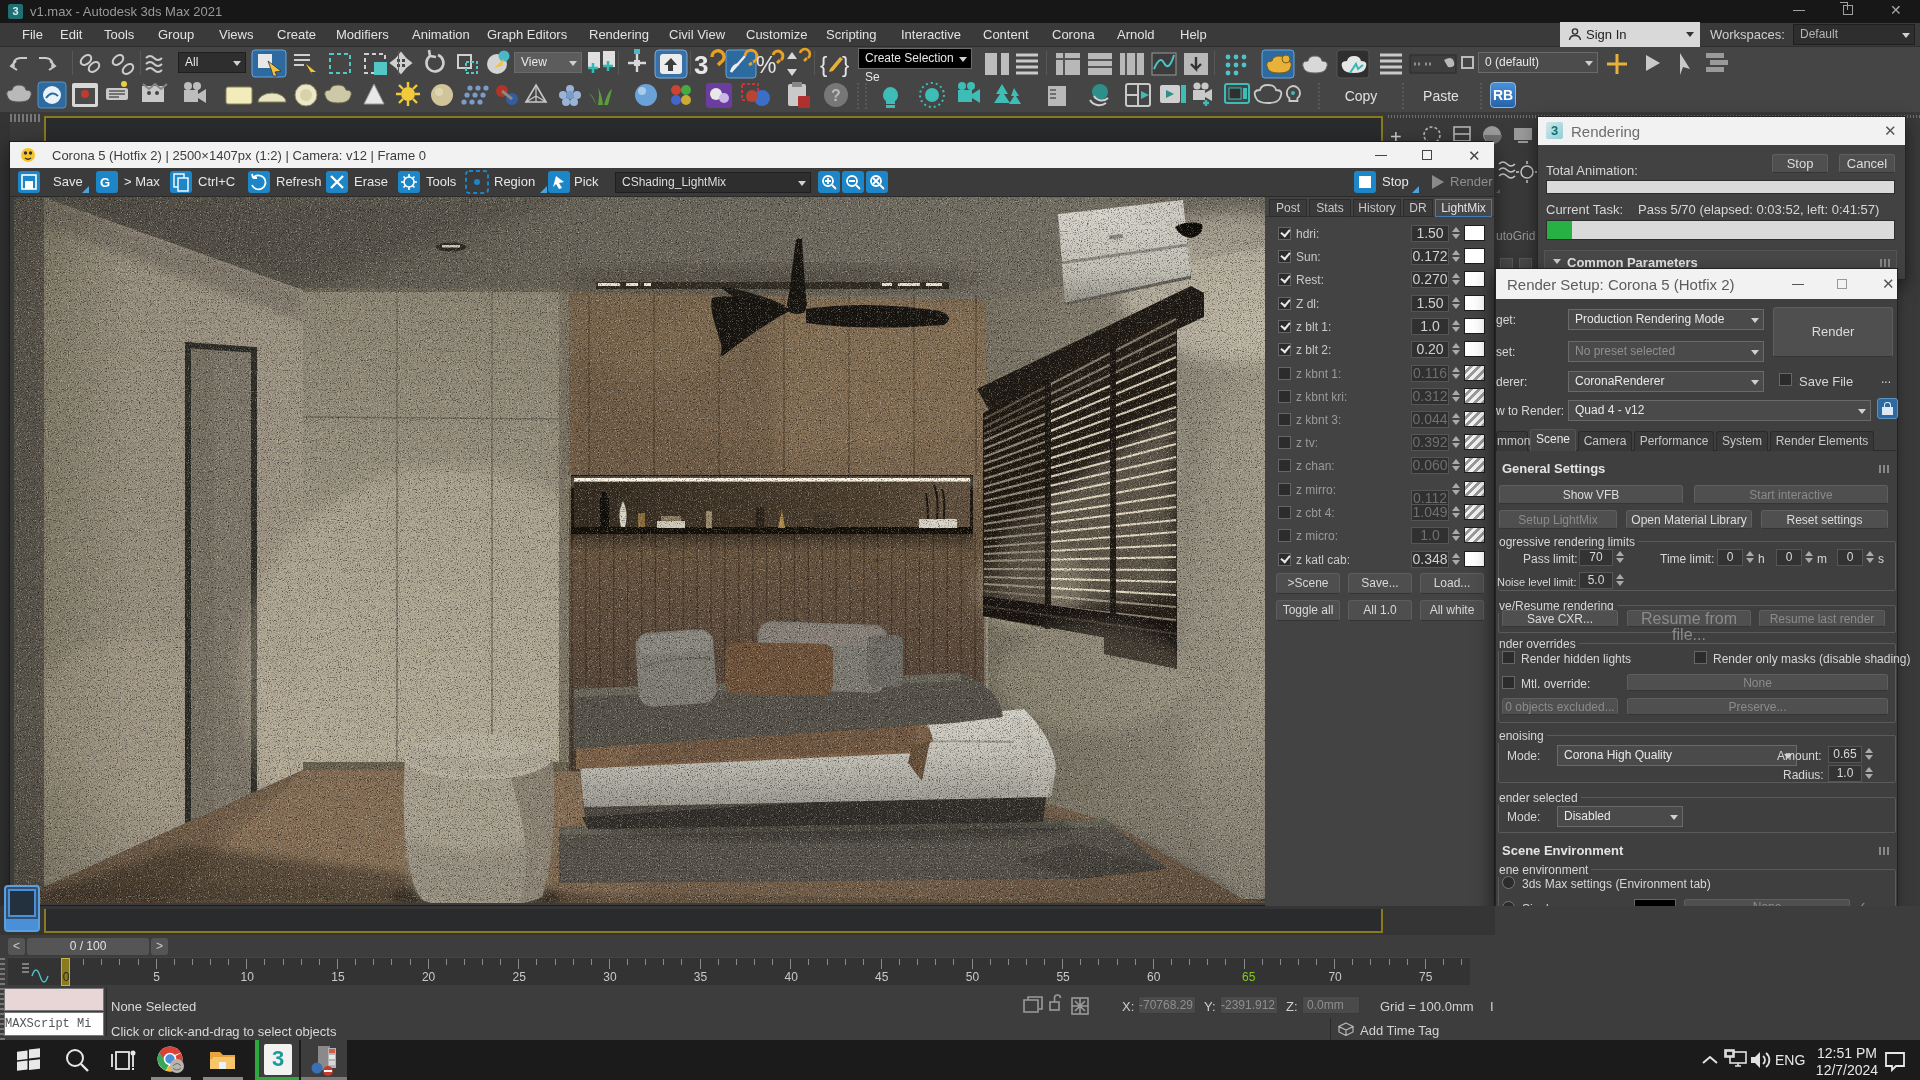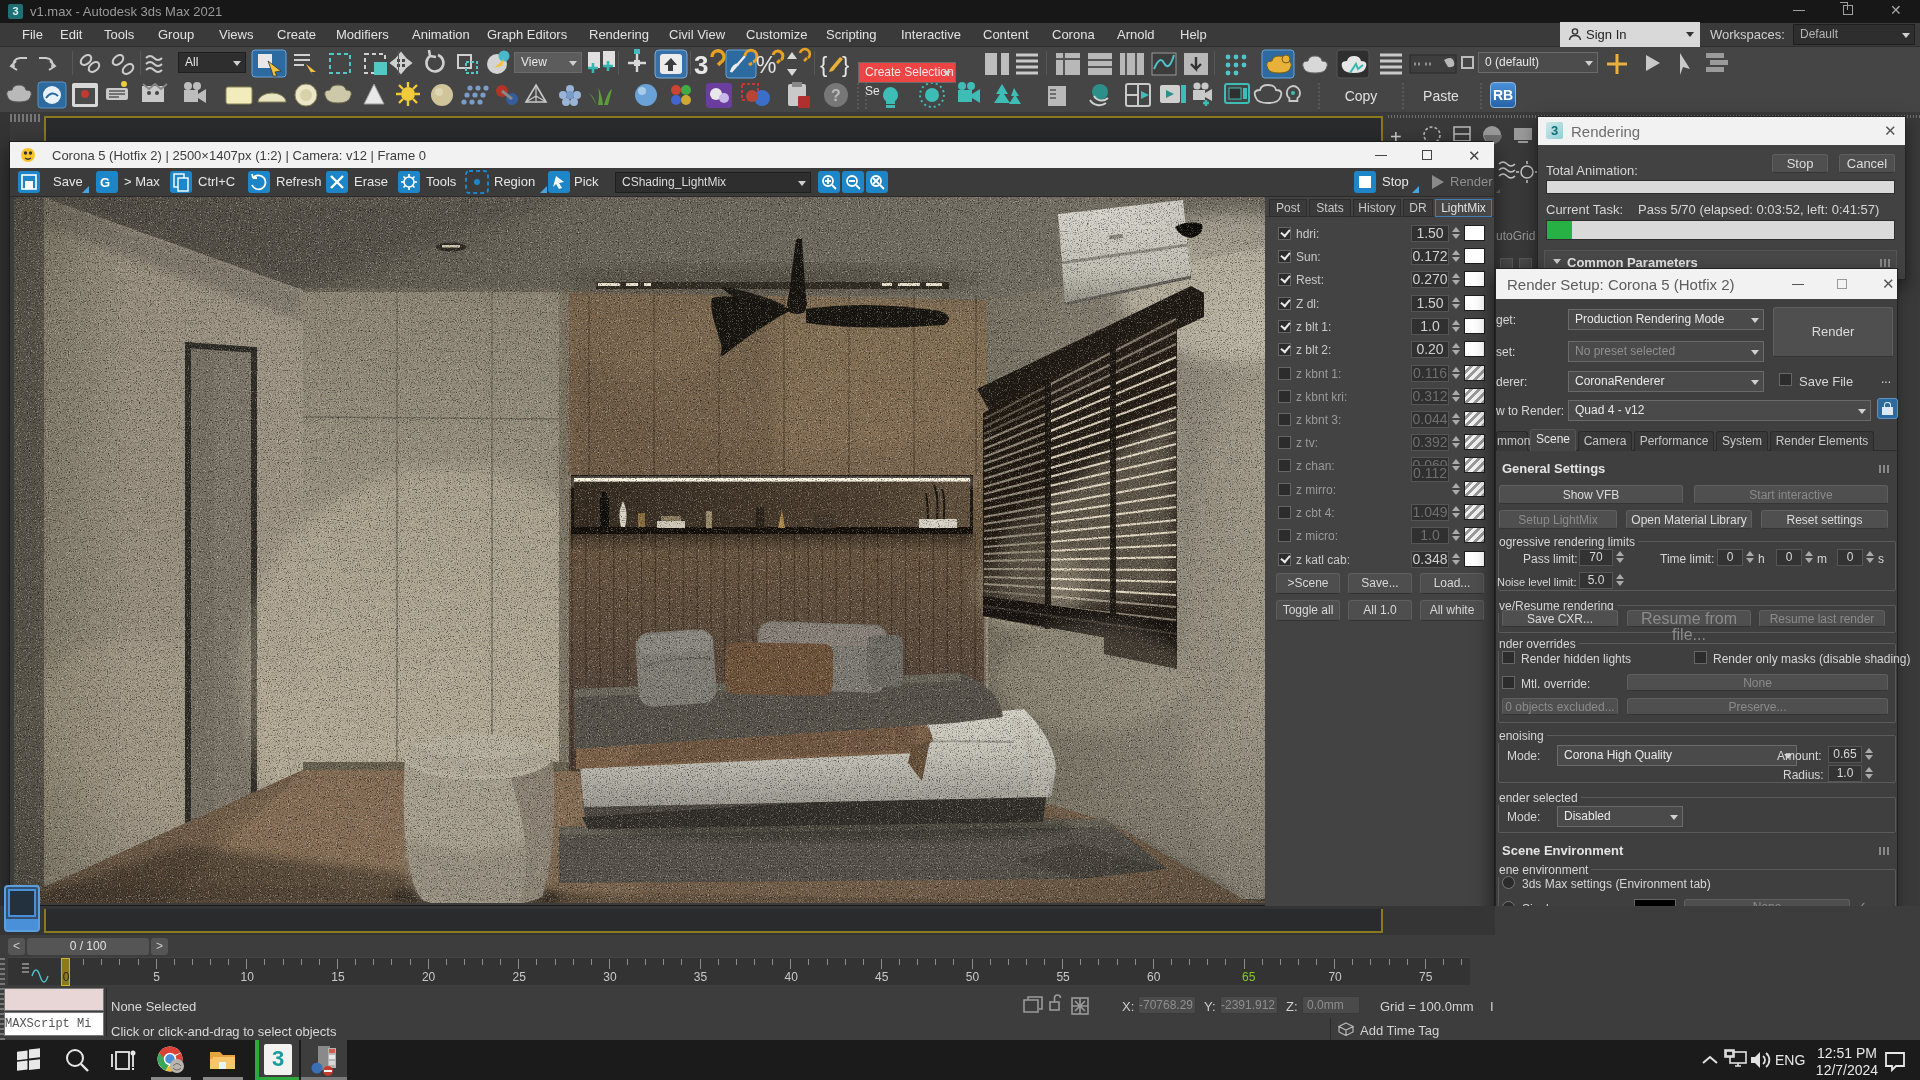--- a/index.html
+++ b/index.html
@@ -293,21 +293,21 @@
   <div class="sep" style="left:72px;top:4px"></div>
       <div class="sep" style="left:140px;top:4px"></div>
       <div class="sep" style="left:398px;top:4px"></div>
       <div class="sep" style="left:618px;top:4px"></div>
       <div class="sep" style="left:690px;top:4px"></div>
       <div class="sep" style="left:814px;top:4px"></div>
       <div class="sep" style="left:1046px;top:4px"></div>
       <div class="sep" style="left:1214px;top:4px"></div>
   <div class="dd ddk" style="left:178px;top:5px;width:68px">All<div class="ar"></div></div>
   <div class="dd" style="left:514px;top:5px;width:68px">View<div class="ar"></div></div>
-  <div class="dd" style="left:858px;top:15px;width:98px;background:#ef4444">Create Selection Se<div class="ar"></div></div>
+  <div class="dd" style="left:858px;top:1px;width:114px;background:#000000">Create Selection Se<div class="ar"></div></div>
   <div class="dd" style="left:1478px;top:5px;width:120px;background:#4c4c4c">0 (default)<div class="ar"></div></div>
   <div class="abs" style="left:1333px;top:37px;width:56px;height:24px;color:#e0e0e0;font-size:14px;text-align:center;line-height:24px">Copy</div>
   <div class="abs" style="left:1413px;top:37px;width:56px;height:24px;color:#e0e0e0;font-size:14px;text-align:center;line-height:24px">Paste</div>
   <div class="abs" style="left:1490px;top:35px;width:26px;height:26px;background:linear-gradient(#4a90d9,#2563a8);border:1px solid #8ab6e0;border-radius:4px;color:#fff;font-weight:bold;font-size:14px;text-align:center;line-height:24px">RB</div>
   </div>
   <div class="abs" id="vpzone">
 
     <div class="abs" style="left:2px;top:2px;width:38px;height:8px;background:repeating-linear-gradient(90deg,#777 0 2px,transparent 2px 4px)"></div>
     <div class="abs" style="left:1388px;top:3px;width:532px;height:3px;background:repeating-linear-gradient(90deg,#707070 0 1px,transparent 1px 3px)"></div>
     <div class="abs" style="left:0;top:0;width:10px;height:843px;background:#343434"></div>
@@ -702,21 +702,21 @@
       <div class="lmval off" style="left:146px;top:237px">0.392</div>
       <div class="spin" style="left:185px;top:237px"></div>
       <div class="swatch hatch" style="left:199px;top:237px"></div>
       <div class="cb" style="left:13px;top:262px"></div>
       <div class="lmlab off" style="left:31px;top:262px">z chan:</div>
       <div class="lmval off" style="left:146px;top:260px">0.060</div>
       <div class="spin" style="left:185px;top:260px"></div>
       <div class="swatch hatch" style="left:199px;top:260px"></div>
       <div class="cb" style="left:13px;top:286px"></div>
       <div class="lmlab off" style="left:31px;top:286px">z mirro:</div>
-      <div class="lmval off" style="left:146px;top:268px">0.112</div>
+      <div class="lmval off" style="left:146px;top:293px">0.112</div>
       <div class="spin" style="left:185px;top:284px"></div>
       <div class="swatch hatch" style="left:199px;top:284px"></div>
       <div class="cb" style="left:13px;top:309px"></div>
       <div class="lmlab off" style="left:31px;top:309px">z cbt 4:</div>
       <div class="lmval off" style="left:146px;top:307px">1.049</div>
       <div class="spin" style="left:185px;top:307px"></div>
       <div class="swatch hatch" style="left:199px;top:307px"></div>
       <div class="cb" style="left:13px;top:332px"></div>
       <div class="lmlab off" style="left:31px;top:332px">z micro:</div>
       <div class="lmval off" style="left:146px;top:330px">1.0</div>

